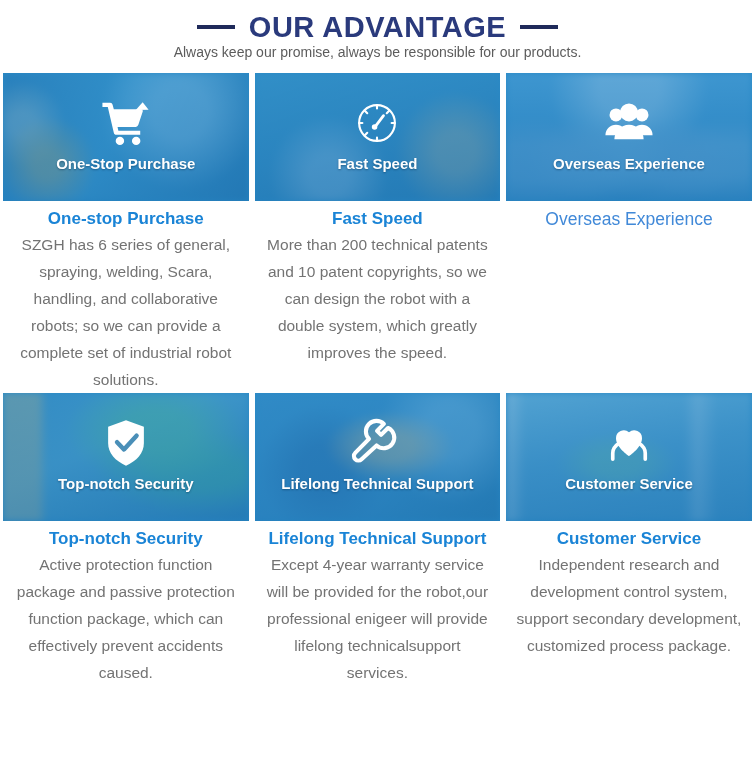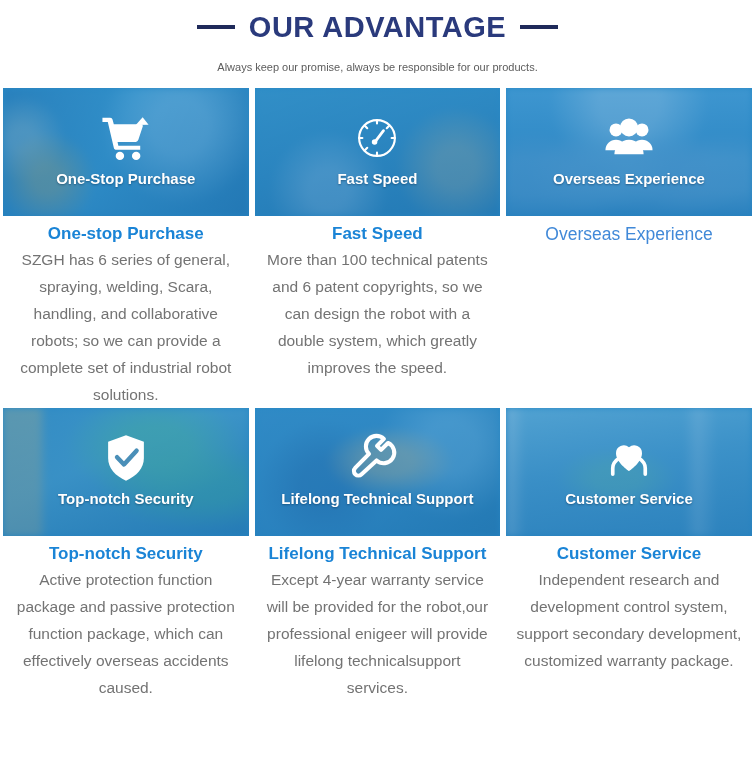--- a/index.html
+++ b/index.html
@@ -36,23 +36,23 @@
   .section-title {
     font-size: 29px;
     font-weight: bold;
     color: #2a3a7c;
     letter-spacing: 0.5px;
     line-height: 34px;
     white-space: nowrap;
     text-align: right;
   }
   .section-subtitle {
-    font-size: 11px;
+    font-size: 14px;
     color: #5c5c5c;
-    margin-top: 15px;
+    margin-top: 0;
     line-height: 16px;
   }
 
   
   .advantage-grid {
     width: 755px;
     display: flex;
     flex-wrap: wrap;
     margin-top: 13px;
   }
@@ -224,21 +224,21 @@
             <circle cx="32" cy="32" r="22"></circle>
             <path d="M32 10v4M32 50v4M10 32h4M50 32h4M17 17l3 3M47 17l-3 3M17 47l3-3"></path>
             <path d="M40 23 30.5 35.5" stroke-width="3.4"></path>
             <circle cx="29" cy="37" r="3.4" fill="#ffffff" stroke="none"></circle>
           </svg>
         </span>
         <span class="banner-label">Fast Speed</span>
       </div>
     </div>
     <div class="card-heading">Fast Speed</div>
-    <div class="card-body">More than 100 technical patents and 6 patent copyrights, so we can design the robot with a double system, which greatly improves the speed.</div>
+    <div class="card-body">More than 200 technical patents and 10 patent copyrights, so we can design the robot with a double system, which greatly improves the speed.</div>
   </div>
 
   <div class="advantage-card">
     <div class="card-banner">
       <div class="banner-bg bg-people"></div>
       <div class="banner-tint"></div>
       <div class="banner-inner">
         <span class="banner-icon">
           <svg viewBox="0 0 64 64" fill="#ffffff">
             <circle cx="16" cy="22" r="8"></circle>
@@ -263,21 +263,21 @@
         <span class="banner-icon">
           <svg viewBox="0 0 64 64">
             <path d="M32 4 10 12v20c0 13 9 22 22 28 13-6 22-15 22-28V12z" fill="#ffffff"></path>
             <path d="M21 31l8.5 9L45 23" fill="none" stroke="#4a8fb8" stroke-width="5.5" stroke-linecap="round" stroke-linejoin="round"></path>
           </svg>
         </span>
         <span class="banner-label">Top-notch Security</span>
       </div>
     </div>
     <div class="card-heading">Top-notch Security</div>
-    <div class="card-body">Active protection function package and passive protection function package, which can effectively overseas accidents caused.</div>
+    <div class="card-body">Active protection function package and passive protection function package, which can effectively prevent accidents caused.</div>
   </div>
 
   <div class="advantage-card">
     <div class="card-banner">
       <div class="banner-bg bg-machine"></div>
       <div class="banner-tint"></div>
       <div class="banner-inner">
         <span class="banner-icon">
           <svg viewBox="0 0 64 64" fill="none" stroke="#ffffff" stroke-width="5" stroke-linecap="round" stroke-linejoin="round">
             <path d="M40.5 8.5 32 17l5 5 8.5-8.5a13 13 0 1 1-14 21.5L13 52a5.5 5.5 0 0 1-7.8-7.8L22.2 27a13 13 0 0 1 18.3-18.5z"></path>
@@ -299,16 +299,16 @@
           <svg viewBox="0 0 64 64">
             <path d="M32 48s-16-10.5-16-22a9.6 9.6 0 0 1 16-7.2A9.6 9.6 0 0 1 48 26c0 11.5-16 22-16 22z" fill="#ffffff"></path>
             <path d="M20 32c-4.5 3-8 7-8 12.5V52" fill="none" stroke="#ffffff" stroke-width="4.5" stroke-linecap="round"></path>
             <path d="M44 32c4.5 3 8 7 8 12.5V52" fill="none" stroke="#ffffff" stroke-width="4.5" stroke-linecap="round"></path>
           </svg>
         </span>
         <span class="banner-label">Customer Service</span>
       </div>
     </div>
     <div class="card-heading">Customer Service</div>
-    <div class="card-body">Independent research and development control system, support secondary development, customized warranty package.</div>
+    <div class="card-body">Independent research and development control system, support secondary development, customized process package.</div>
   </div>
 
 </div>
 
 </body></html>

